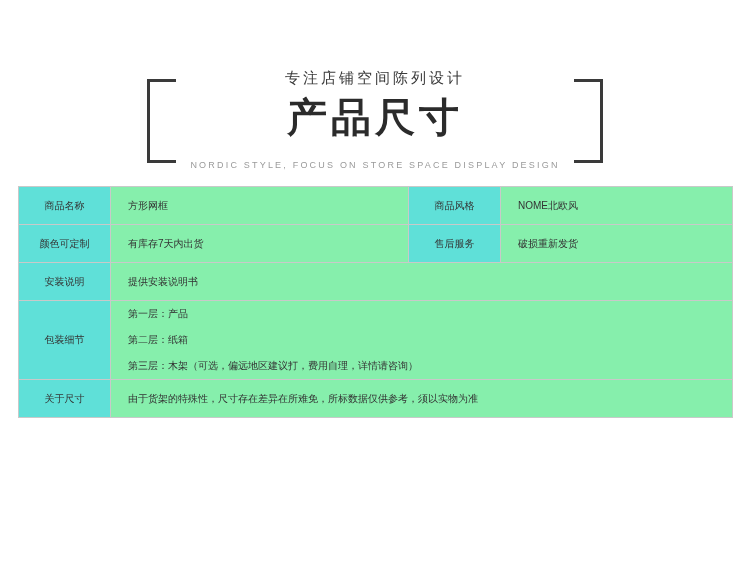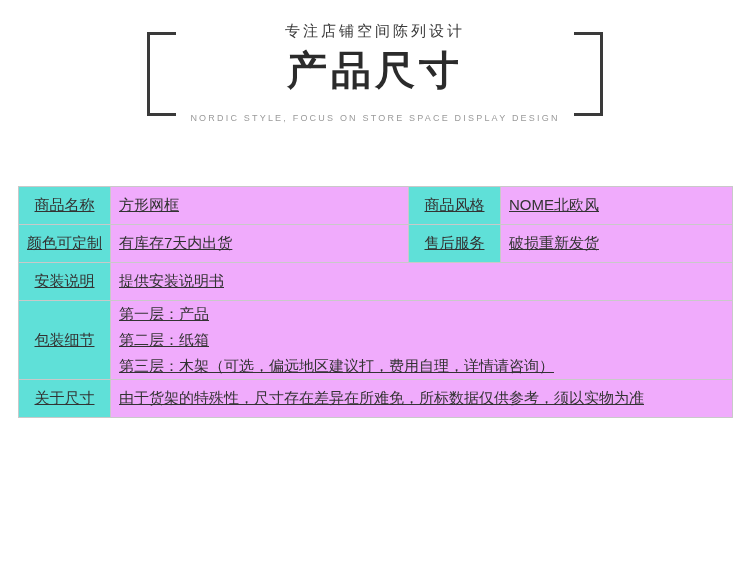--- a/index.html
+++ b/index.html
@@ -22,21 +22,21 @@
     box-sizing: border-box;
   }
 
   
   .header {
     position: relative;
     height: 170px;
     display: flex;
     flex-direction: column;
     align-items: center;
-    justify-content: flex-start;
+    justify-content: flex-end;
     padding-top: 22px;
     box-sizing: border-box;
   }
 
   .header-inner {
     position: relative;
     width: 360px;
     display: flex;
     flex-direction: column;
     align-items: center;
@@ -94,39 +94,38 @@
   }
 
   table.spec {
     border-collapse: collapse;
     width: 100%;
     table-layout: fixed;
   }
 
   table.spec td {
     border: 1px solid #c9c9c9;
-    font-size: 15px;
+    font-size: 10px;
     color: #333333;
     vertical-align: middle;
-    padding: 0 8px;
+    padding: 0 17px;
     height: 38px;
     box-sizing: border-box;
-    text-decoration: underline;
   }
 
   td.label {
     background: #5fe0d8;
     text-align: center;
     font-size: 13.5px;
     color: #2f2f2f;
     padding: 0 4px;
   }
 
   td.value {
-    background: #f0abfc;
+    background: #86efac;
     text-align: left;
   }
 
   
 
   .tall-label {
     height: 88px;
   }
   .pack-label {
     height: 100px;

